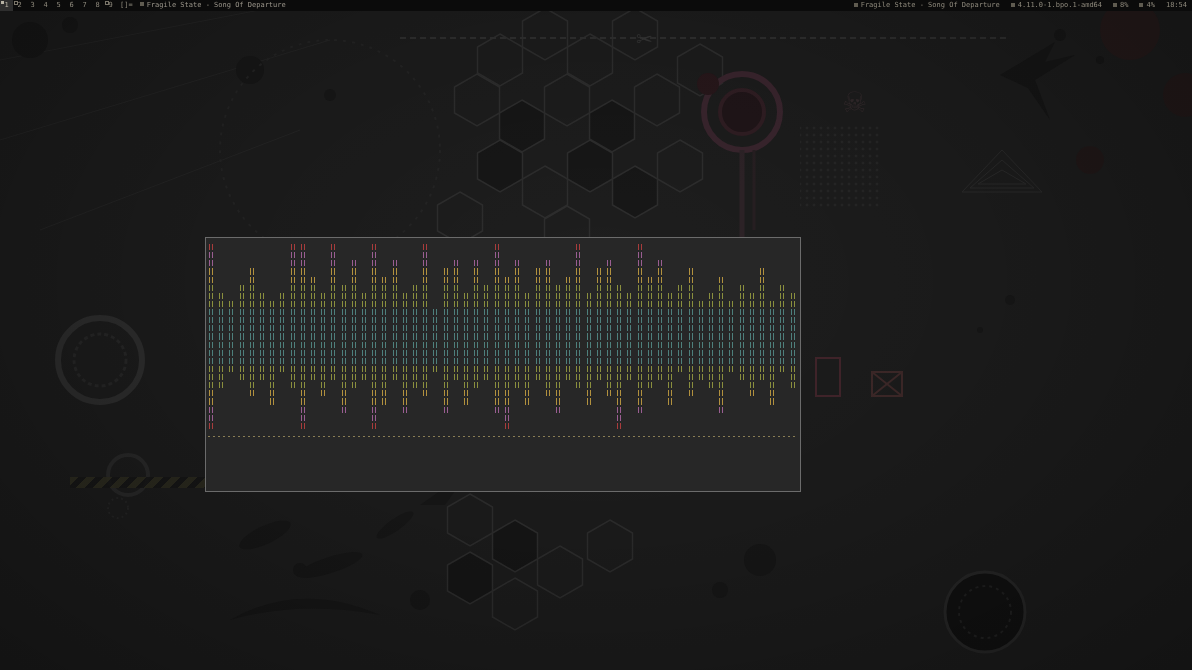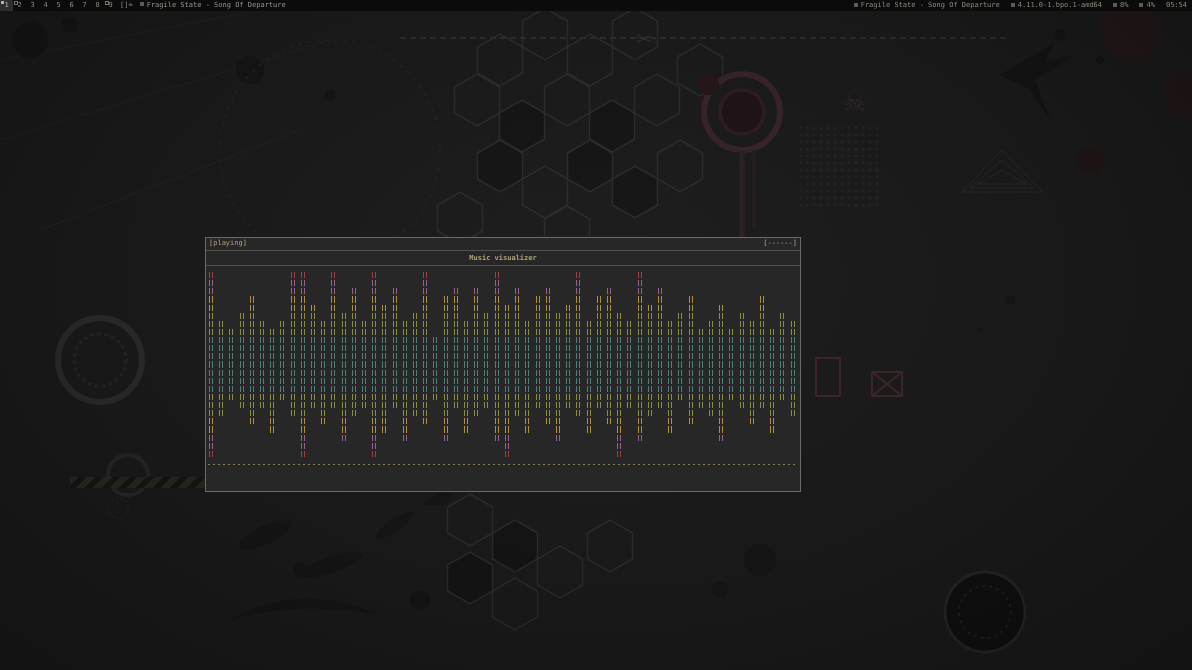--- a/index.html
+++ b/index.html
@@ -203,31 +203,26 @@
       </span>
     <span class="seg">
         <span class="baricon"></span>
         <span>8%</span>
       </span>
     <span class="seg">
         <span class="baricon"></span>
         <span>4%</span>
       </span>
     <span class="seg">
-        <span>05:54</span>
+        <span>18:54</span>
       </span>
   </div>
 </div>
 
 <div id="term">
-  <div class="trow">
-    <span class="left">[playing]</span>
-    <span class="right">[------]</span>
-  </div>
-  <div id="viz-header">Music visualizer</div>
   <div id="viz">
       <div class="viz-row">
         <div class="viz-cell">
           <div class="viz-stroke" style="border-color: rgb(168, 60, 60);"></div>
         </div>
         <div class="viz-cell"></div>
         <div class="viz-cell"></div>
         <div class="viz-cell"></div>
         <div class="viz-cell"></div>
         <div class="viz-cell"></div>

